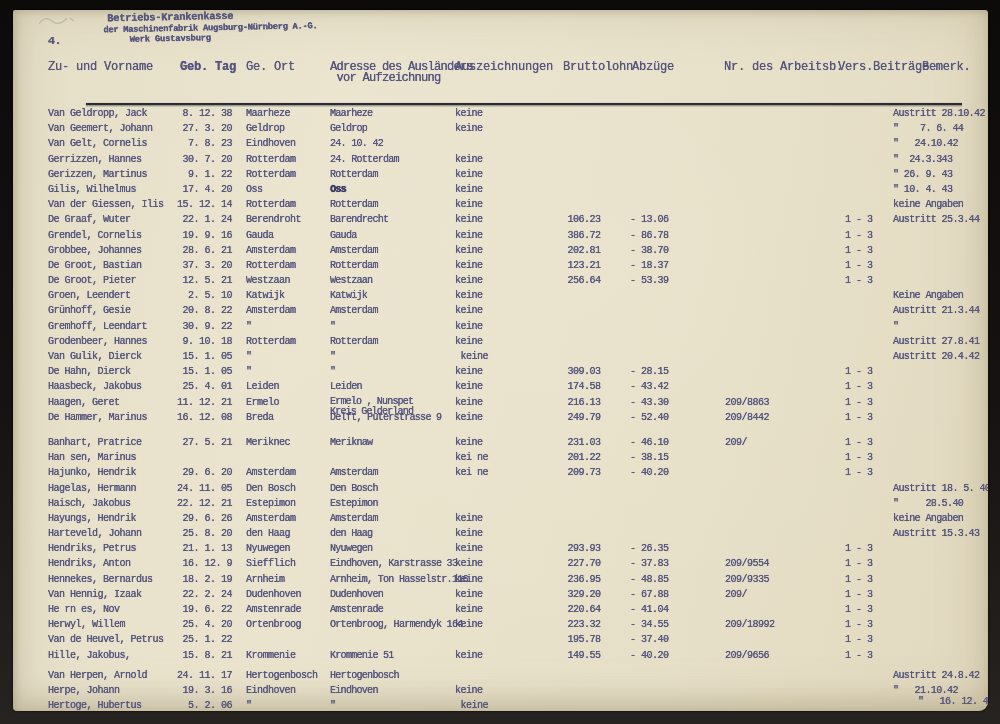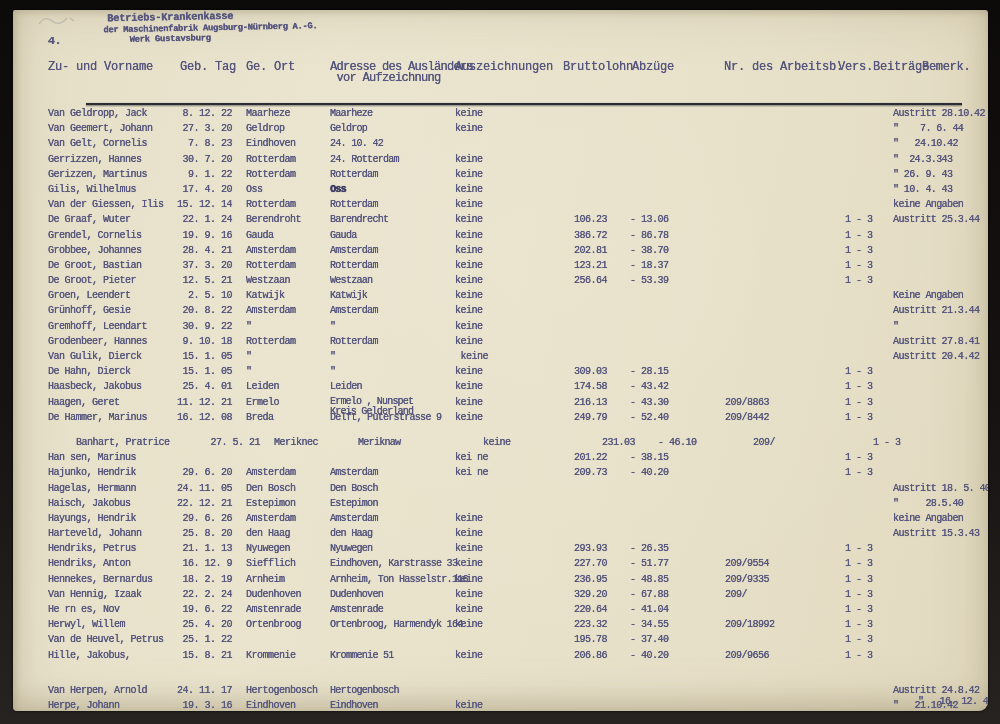--- a/index.html
+++ b/index.html
@@ -16,34 +16,34 @@
   .ink{color:#55557d;text-shadow:0 0 0.5px rgba(85,85,125,0.9),0.3px 0.3px 0.8px rgba(85,85,125,0.35);}
   .pencil{position:absolute;left:23px;top:2px;opacity:0.55;}
   .pagenum{position:absolute;left:35px;top:24px;font-size:11.5px;font-weight:bold;letter-spacing:-0.3px;}
   .stamp{position:absolute;left:0;top:0;transform:rotate(-1.1deg);}
   .stamp .l1{position:absolute;left:94px;top:4px;font-size:10.5px;font-weight:bold;letter-spacing:-0.3px;white-space:pre;}
   .stamp .l2{position:absolute;left:90px;top:17px;font-size:8.8px;font-weight:bold;letter-spacing:-0.3px;white-space:pre;}
   .stamp .l3{position:absolute;left:116px;top:27px;font-size:8.8px;font-weight:bold;letter-spacing:-0.2px;white-space:pre;}
   .grid{display:grid;grid-template-columns:128px 70px 84px 125px 106px 46px 82px 132px 62px 100px;}
   .hdr{position:absolute;left:35px;top:52px;width:935px;font-size:12px;letter-spacing:-0.2px;}
   .hdr .cell{white-space:pre;line-height:10.5px;}
-  .hdr .c-geb{padding-left:4px;text-align:left;}
+  .hdr .c-geb{padding-left:4px;text-align:left;font-weight:bold;}
   .hdr .c-brutto{text-align:left;padding-left:2px;}
   .hdr .c-abzuege{padding-left:25px;}
   .hdr .c-nr{padding-left:35px;}
   .hdr .c-vers{padding-left:17px;}
   .hdr .c-bemerk{padding-left:39px;letter-spacing:-0.3px;}
   .rule{position:absolute;left:73px;top:93px;width:876px;height:2px;background:#2c2c35;
     box-shadow:0 1.5px 0 rgba(44,44,53,0.35),0 0 1px rgba(44,44,53,0.6);}
   .rows{position:absolute;left:35px;top:97px;width:935px;font-size:10px;letter-spacing:-0.5px;}
   .trow{height:15.2px;}
   .cell{white-space:pre;overflow:visible;line-height:14px;}
   .c-geb{text-align:right;padding-right:14px;}
   .c-adresse{letter-spacing:-0.7px;}
-  .c-brutto{text-align:right;}
+  .c-brutto{text-align:center;}
   .c-abzuege{padding-left:23px;}
   .c-nr{padding-left:36px;}
   .c-vers{padding-left:24px;}
   .c-bemerk{padding-left:10px;letter-spacing:-0.6px;}
   .cell.multiline{line-height:10px;margin-top:1px;letter-spacing:-0.8px;}
   .cell.strong{font-weight:bold;color:#3c3c64;text-shadow:0.5px 0 0 #3c3c64,0 0 1px rgba(60,60,100,0.8);}
   .footer-note{position:absolute;left:905px;top:686px;font-size:10px;letter-spacing:-0.6px;white-space:pre;}
 </style>
 </head>
 <body>
@@ -76,21 +76,21 @@
     <span class="cell c-nr">Nr. des Arbeitsb.</span>
     <span class="cell c-vers">Vers.Beiträge</span>
     <span class="cell c-bemerk">Bemerk.</span>
   </div>
 
   <div class="rule"></div>
 
   <div class="rows">
       <div class="trow grid">
         <span class="cell c-name">Van Geldropp, Jack</span>
-        <span class="cell c-geb">8. 12. 22</span>
+        <span class="cell c-geb">8. 12. 38</span>
         <span class="cell c-ort">Maarheze</span>
         <span class="cell c-adresse">Maarheze</span>
         <span class="cell c-ausz">keine</span>
         <span class="cell c-brutto"></span>
         <span class="cell c-abzuege"></span>
         <span class="cell c-nr"></span>
         <span class="cell c-vers"></span>
         <span class="cell c-bemerk">Austritt 28.10.42</span>
       </div>
       <div class="trow grid">
@@ -184,21 +184,21 @@
         <span class="cell c-adresse">Gauda</span>
         <span class="cell c-ausz">keine</span>
         <span class="cell c-brutto">386.72</span>
         <span class="cell c-abzuege">- 86.78</span>
         <span class="cell c-nr"></span>
         <span class="cell c-vers">1 - 3</span>
         <span class="cell c-bemerk"></span>
       </div>
       <div class="trow grid">
         <span class="cell c-name">Grobbee, Johannes</span>
-        <span class="cell c-geb">28. 4. 21</span>
+        <span class="cell c-geb">28. 6. 21</span>
         <span class="cell c-ort">Amsterdam</span>
         <span class="cell c-adresse">Amsterdam</span>
         <span class="cell c-ausz">keine</span>
         <span class="cell c-brutto">202.81</span>
         <span class="cell c-abzuege">- 38.70</span>
         <span class="cell c-nr"></span>
         <span class="cell c-vers">1 - 3</span>
         <span class="cell c-bemerk"></span>
       </div>
       <div class="trow grid">
@@ -327,21 +327,21 @@
         <span class="cell c-geb">16. 12. 08</span>
         <span class="cell c-ort">Breda</span>
         <span class="cell c-adresse">Delft, Puterstrasse 9</span>
         <span class="cell c-ausz">keine</span>
         <span class="cell c-brutto">249.79</span>
         <span class="cell c-abzuege">- 52.40</span>
         <span class="cell c-nr">209/8442</span>
         <span class="cell c-vers">1 - 3</span>
         <span class="cell c-bemerk"></span>
       </div>
-      <div class="trow grid" style="margin-top: 10px; margin-left: 28px;">
+      <div class="trow grid" style="margin-top: 10px;">
         <span class="cell c-name">Banhart, Pratrice</span>
         <span class="cell c-geb">27. 5. 21</span>
         <span class="cell c-ort">Meriknec</span>
         <span class="cell c-adresse">Meriknaw</span>
         <span class="cell c-ausz">keine</span>
         <span class="cell c-brutto">231.03</span>
         <span class="cell c-abzuege">- 46.10</span>
         <span class="cell c-nr">209/</span>
         <span class="cell c-vers">1 - 3</span>
         <span class="cell c-bemerk"></span>
@@ -430,21 +430,21 @@
         <span class="cell c-vers">1 - 3</span>
         <span class="cell c-bemerk"></span>
       </div>
       <div class="trow grid">
         <span class="cell c-name">Hendriks, Anton</span>
         <span class="cell c-geb">16. 12. 9</span>
         <span class="cell c-ort">Siefflich</span>
         <span class="cell c-adresse">Eindhoven, Karstrasse 33</span>
         <span class="cell c-ausz">keine</span>
         <span class="cell c-brutto">227.70</span>
-        <span class="cell c-abzuege">- 51.77</span>
+        <span class="cell c-abzuege">- 37.83</span>
         <span class="cell c-nr">209/9554</span>
         <span class="cell c-vers">1 - 3</span>
         <span class="cell c-bemerk"></span>
       </div>
       <div class="trow grid">
         <span class="cell c-name">Hennekes, Bernardus</span>
         <span class="cell c-geb">18. 2. 19</span>
         <span class="cell c-ort">Arnheim</span>
         <span class="cell c-adresse">Arnheim, Ton Hasselstr.116</span>
         <span class="cell c-ausz">keine</span>
@@ -501,27 +501,27 @@
         <span class="cell c-nr"></span>
         <span class="cell c-vers">1 - 3</span>
         <span class="cell c-bemerk"></span>
       </div>
       <div class="trow grid">
         <span class="cell c-name">Hille, Jakobus,</span>
         <span class="cell c-geb">15. 8. 21</span>
         <span class="cell c-ort">Krommenie</span>
         <span class="cell c-adresse">Krommenie 51</span>
         <span class="cell c-ausz">keine</span>
-        <span class="cell c-brutto">206.86</span>
+        <span class="cell c-brutto">149.55</span>
         <span class="cell c-abzuege">- 40.20</span>
         <span class="cell c-nr">209/9656</span>
         <span class="cell c-vers">1 - 3</span>
         <span class="cell c-bemerk"></span>
       </div>
-      <div class="trow grid" style="margin-top: 20px;">
+      <div class="trow grid" style="margin-top: 5px;">
         <span class="cell c-name">Van Herpen, Arnold</span>
         <span class="cell c-geb">24. 11. 17</span>
         <span class="cell c-ort">Hertogenbosch</span>
         <span class="cell c-adresse">Hertogenbosch</span>
         <span class="cell c-ausz"></span>
         <span class="cell c-brutto"></span>
         <span class="cell c-abzuege"></span>
         <span class="cell c-nr"></span>
         <span class="cell c-vers"></span>
         <span class="cell c-bemerk">Austritt 24.8.42</span>

